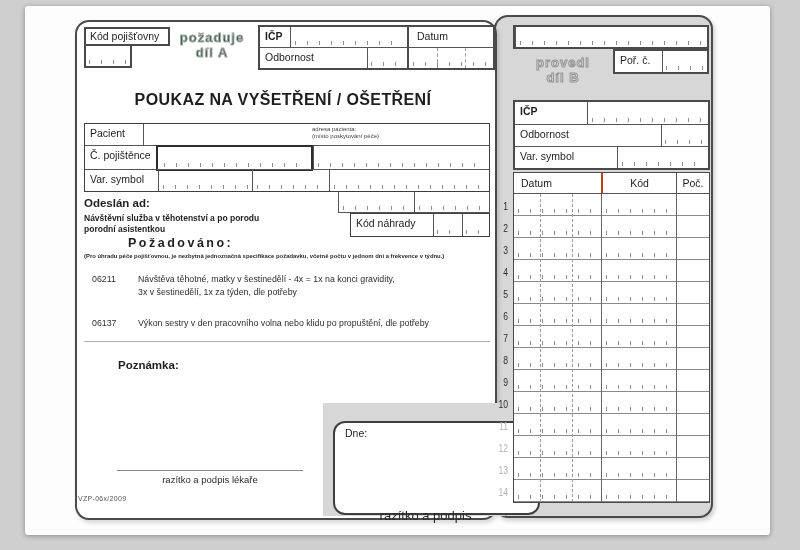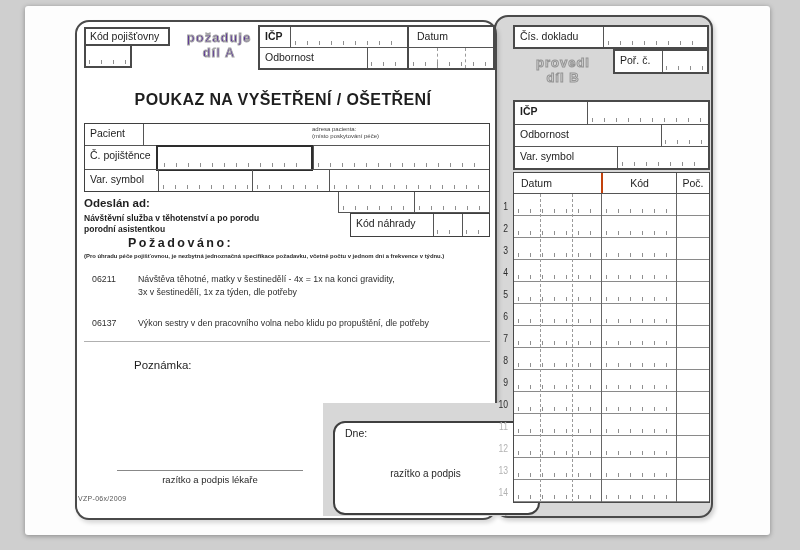--- a/index.html
+++ b/index.html
@@ -33,21 +33,21 @@
   .bold { font-weight:bold; }
   .ticks {
     position:absolute; bottom:2px; height:4px;
     background-image:repeating-linear-gradient(90deg,#8f8f8f 0,#8f8f8f 1px,transparent 1px,transparent 12px);
   }
   .dash { position:absolute; top:0; bottom:0; border-left:1px dashed #9a9a9a; }
   .stamp {
     position:absolute; text-align:center; font-weight:bold; font-size:13px; line-height:14.5px;
     letter-spacing:1px;
   }
-  .stamp-a { left:173px; top:31px; width:92px; color:#4c1d95; -webkit-text-stroke:1px #a6a6a6; }
+  .stamp-a { left:166px; top:31px; width:92px; color:#14532d; -webkit-text-stroke:1px #a6a6a6; }
   .stamp-b { left:515px; top:56px; width:96px; color:#d7d7d7; -webkit-text-stroke:1px #949494; }
   
   .kp-label { position:absolute; left:84px; top:27px; width:86px; height:19px; border:2px solid #4a4a4a; background:#fff; font-size:10.5px; padding:1px 0 11px 4px; white-space:nowrap; }
   .kp-value { position:absolute; left:84px; top:44px; width:48px; height:24px; border:2px solid #4a4a4a; background:#fff; }
   .icpA { position:absolute; left:258px; top:25px; width:237px; height:45px; border:2px solid #4a4a4a; background:#fff; display:flex; }
   .icpA-left { width:149px; border-right:2px solid #4a4a4a; display:flex; flex-direction:column; }
   .icpA-right { flex:1; display:flex; flex-direction:column; }
   .r21 { height:20px; display:flex; position:relative; }
   .r2f { flex:1; border-top:1px solid #555; display:flex; position:relative; }
   .cell { position:relative; }
@@ -65,21 +65,21 @@
   .r4cell { position:absolute; height:21px; border:1px solid #555; border-top:none; background:#fff; }
   
   .sent-h  { position:absolute; left:84px; top:197px; font-size:11.5px; font-weight:bold; }
   .sent-1  { position:absolute; left:84px; top:213px; font-size:8.5px; font-weight:bold; }
   .sent-2  { position:absolute; left:84px; top:224px; font-size:8.5px; font-weight:bold; }
   .kn { position:absolute; left:350px; top:213px; width:140px; height:24px; border:1.5px solid #3f3f3f; background:#fff; display:flex; }
   .req-h { position:absolute; left:84px; top:236px; font-size:12.5px; font-weight:bold; letter-spacing:2.5px;margin-left:44px; }
   .req-note { position:absolute; left:84px; top:253px; font-size:5.9px; font-weight:bold; color:#2a2a2a; }
   .it { position:absolute; font-size:8.8px; color:#2e2e2e; }
   .divider { position:absolute; left:84px; top:341px; width:406px; height:1px; background:#b0b0b0; }
-  .note-h { position:absolute; left:96px; top:359px; font-size:11.5px; font-weight:normal;padding-left:38px; }
+  .note-h { position:absolute; left:80px; top:359px; font-size:11.5px; font-weight:bold;padding-left:38px; }
   .sig-line-a { position:absolute; left:117px; top:470px; width:186px; border-top:1px solid #888; }
   .sig-cap-a { position:absolute; left:117px; top:474px; width:186px; text-align:center; font-size:9.5px; color:#2a2a2a; }
   .form-code { position:absolute; left:78px; top:495px; font-size:7px; color:#555; letter-spacing:.3px; }
   
   .cis-box { position:absolute; left:513px; top:25px; width:196px; height:24px; border:2px solid #4a4a4a; background:#fff; display:flex; }
   .por-box { position:absolute; left:613px; top:49px; width:96px; height:25px; border:2px solid #4a4a4a; background:#fff; display:flex; }
   .bid { position:absolute; left:513px; top:100px; width:197px; height:70px; border:2px solid #4a4a4a; background:#fff; display:flex; flex-direction:column; }
   .bid-r { display:flex; position:relative; height:22px; }
   .bid-r + .bid-r { border-top:1px solid #555; }
   .bid-r:last-child { flex:1; }
@@ -92,21 +92,21 @@
   #b-body { position:relative; flex:1; }
   .solidcol { position:absolute; top:0; bottom:0; border-left:1px solid #666; }
   .b-row { position:relative; height:22px; border-bottom:1px solid #8a8a8a; }
   .b-row:last-child { border-bottom:none; }
   .rownum {
     position:absolute; left:464px; width:44px; text-align:right; font-size:11px;
     color:#2d2d2d; transform:scaleX(.78); transform-origin:100% 50%;
   }
   .rownum.dim { color:#b3b3b3; }
   .dne-lbl { position:absolute; left:345px; top:427px; font-size:10.5px; }
-  .sig-cap-b { position:absolute; left:338px; top:468px; width:175px; text-align:center; font-size:10px; color:#2a2a2a; }
+  .sig-cap-b { position:absolute; left:338px; top:508px; width:175px; text-align:center; font-size:13px; color:#2a2a2a; }
 </style>
 </head>
 <body>
 
 <div id="app">
   <div class="page"></div>
 
   <div class="panel-b"></div>
 
   <div>
@@ -224,21 +224,20 @@
     <div class="form-code">VZP-06x/2009</div>
   </div>
 
   <div>
     <div class="flap"></div>
     <div class="dne-box"></div>
     <div class="dne-lbl">Dne:</div>
     <div class="sig-cap-b">razítko a podpis</div>
 
     <div class="cis-box">
-      <div class="cell lbl" style="width:88px;">Čís. dokladu</div>
       <div class="cell bl" style="flex:1;">
         <div class="ticks" style="left:4px; right:4px;"></div>
       </div>
     </div>
 
     <div class="stamp stamp-b">
       <div>provedl</div>
       <div>díl B</div>
     </div>
 

